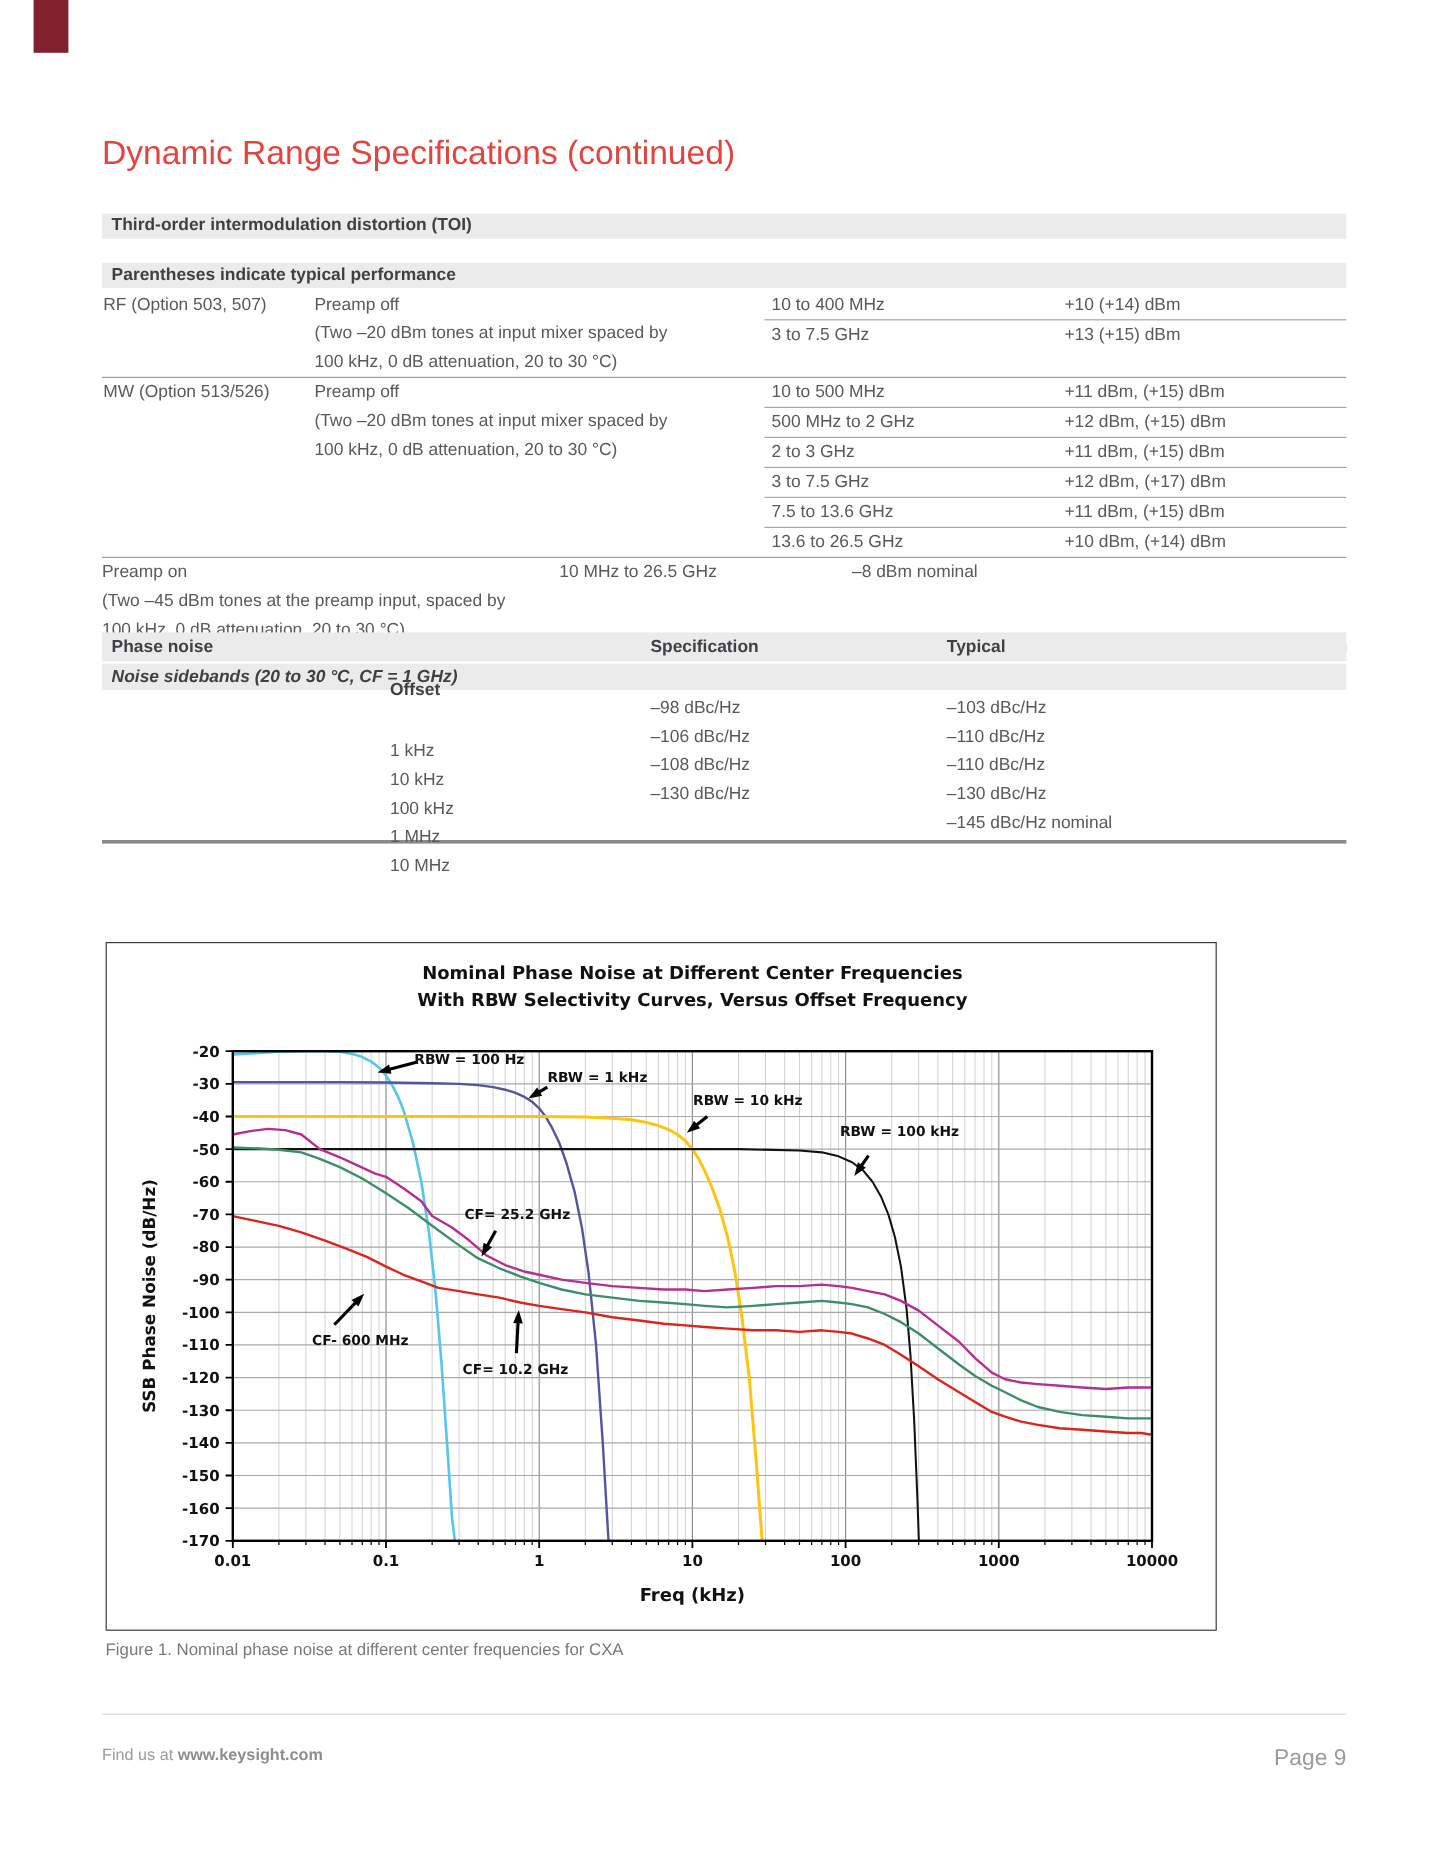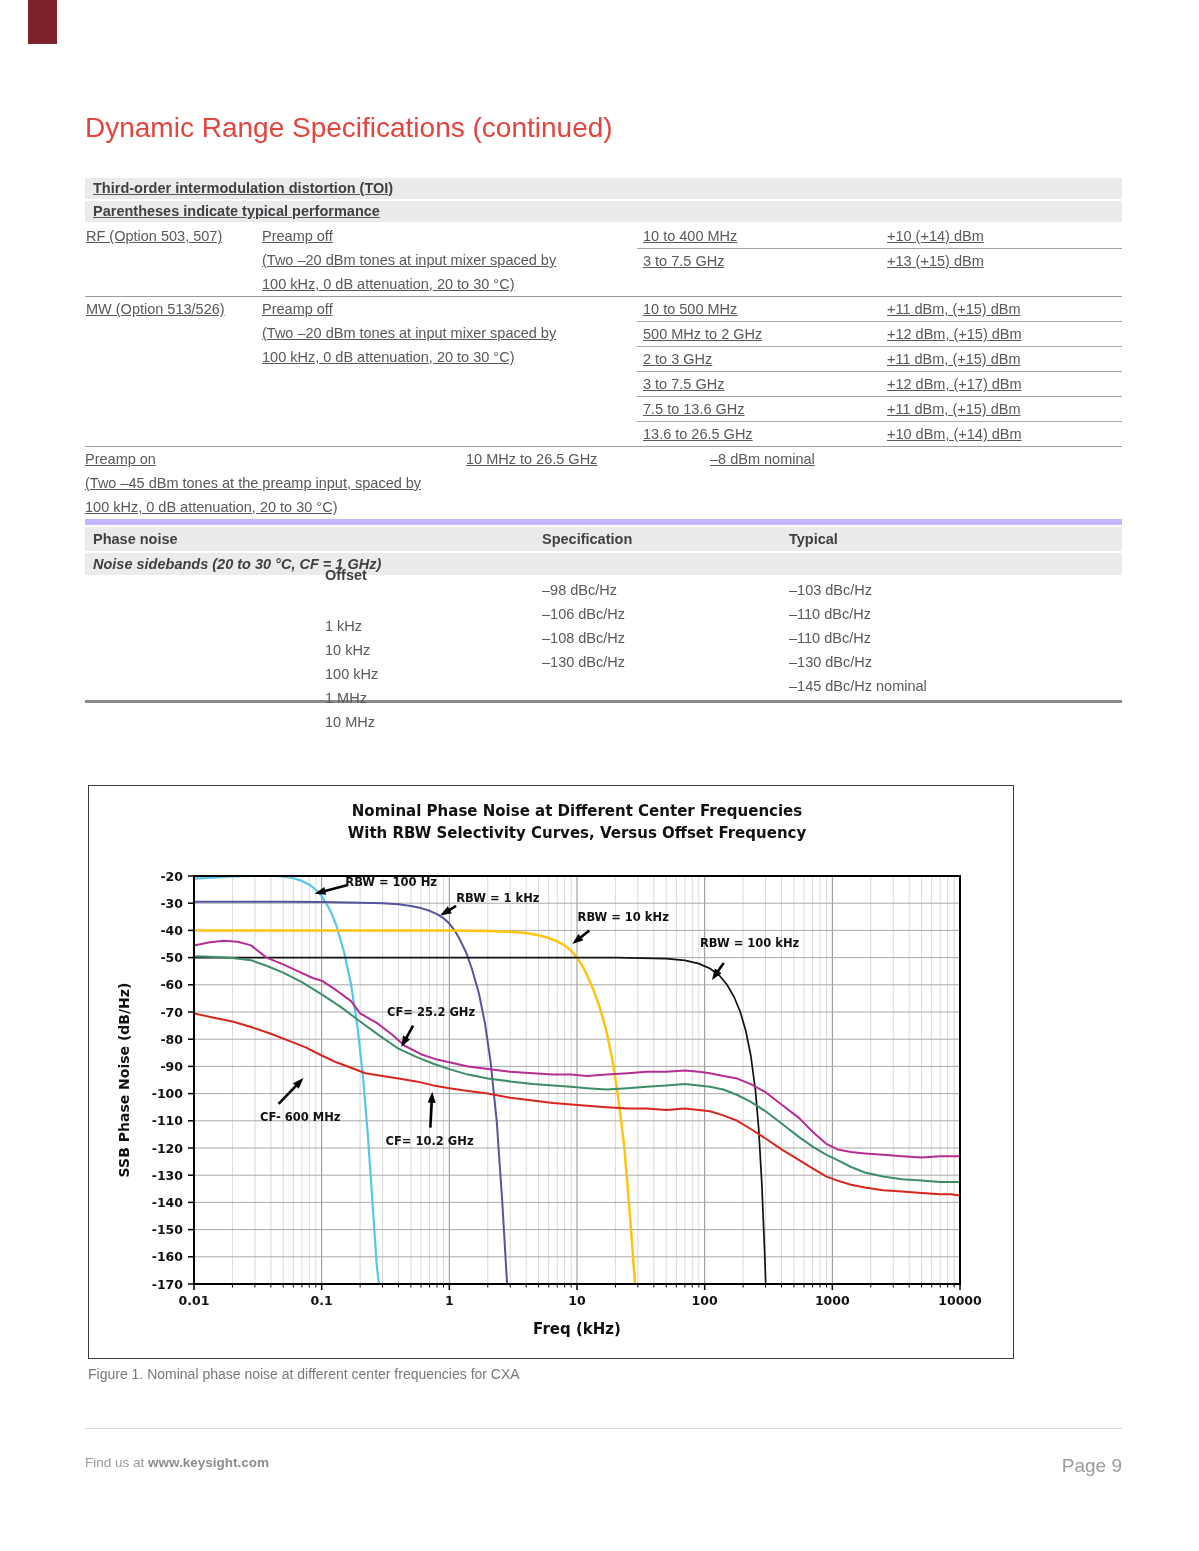--- a/index.html
+++ b/index.html
@@ -2,24 +2,24 @@
 <html><head>
 <meta charset="utf-8">
 <style>
   html,body{margin:0;padding:0;background:#ffffff;}
   #page{position:relative;width:1199px;height:1551px;background:#ffffff;overflow:hidden;
         font-family:"Liberation Sans",sans-serif;color:#58595b;}
   .abs{position:absolute;}
   #corner-mark{left:28px;top:0;width:29px;height:44px;background:#7f222b;}
   #doc-title{left:85px;top:112px;font-size:28px;font-weight:400;color:#e2443e;}
   
-  #toi{left:85px;top:178px;width:1037px;font-size:14.5px;line-height:24px;text-decoration:underline;}
+  #toi{left:85px;top:178px;width:1037px;font-size:14.5px;line-height:24px;}
   .band{background:#ebebec;height:21px;line-height:21px;padding-left:8px;
         font-weight:bold;color:#3f4043;font-size:14.5px;}
-  .band+.band{margin-top:2px;}
+  .band+.band{margin-top:20px;}
   #toi-groups{margin-top:2px;border-bottom:6px solid #c4b5fd;}
   .toi-group{display:flex;align-items:stretch;}
   .toi-group+.toi-group{border-top:1px solid #9b9b9b;}
   .toi-c1{width:177px;padding-left:1px;box-sizing:border-box;}
   .toi-c2{width:375px;box-sizing:border-box;}
   .toi-sub{flex:1;}
   .toi-subrow{display:flex;height:24px;}
   .toi-subrow+.toi-subrow{border-top:1px solid #a6a6a6;}
   .toi-f{width:250px;padding-left:6px;box-sizing:border-box;}
   .toi-v{flex:1;}

